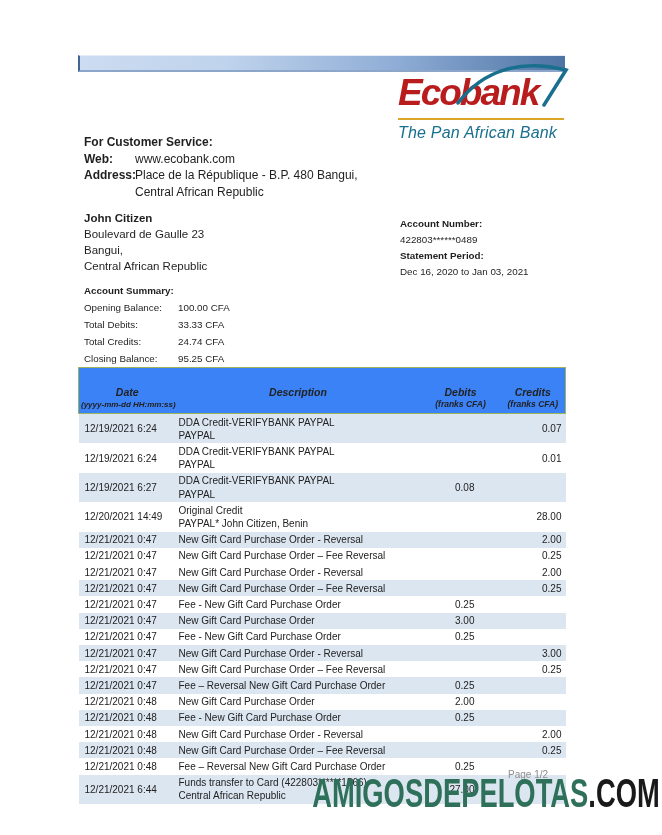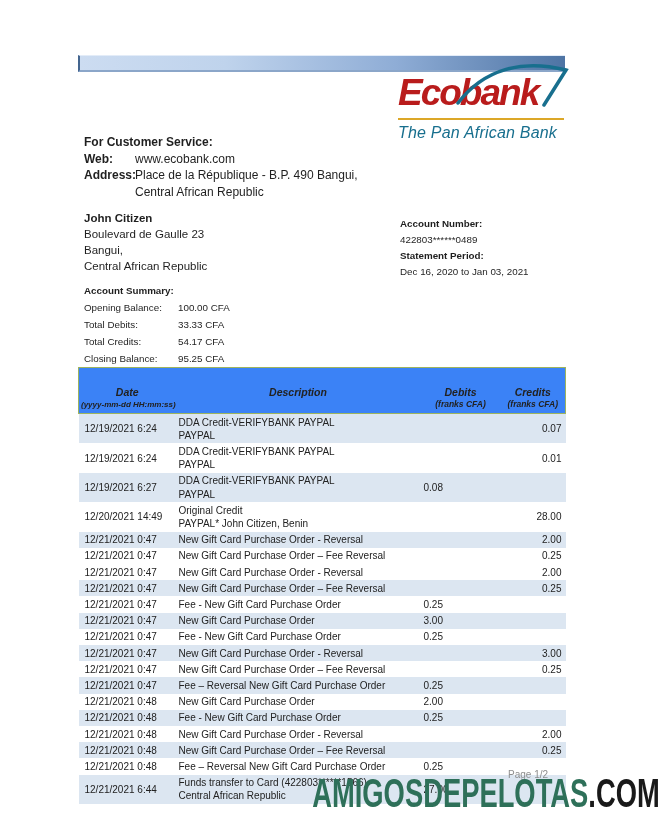--- a/index.html
+++ b/index.html
@@ -46,21 +46,21 @@
   .txn thead th { background:#3b82f6; border-top:1.5px solid #9db45e; border-bottom:1.5px solid #9db45e;
                   padding:18px 2px 3px; vertical-align:top;font-style:italic; }
   .txn thead th:first-child { border-left:1.5px solid #9db45e; }
   .txn thead th:last-child { border-right:1.5px solid #9db45e; }
   .h-main { font-weight:bold; font-size:10.5px; text-align:center; line-height:13px; }
   .h-sub  { font-weight:bold; font-size:8px; text-align:left; white-space:nowrap; line-height:11px; }
   .h-sub.center { text-align:center; font-size:8.5px; }
   .txn tbody td { padding:1.5px 3px; vertical-align:middle; line-height:13.2px; }
   .c-date   { padding-left:6px !important; white-space:nowrap; }
   .c-desc div { white-space:nowrap; overflow:visible; }
-  .c-debit  { padding-right:26px !important; }
+  .c-debit  { text-align:right; padding-right:26px !important; }
   .c-credit { text-align:right; padding-right:4px !important; }
   tr.shaded { background:#dce6f1; }
 
   
   .page-indicator { position:absolute; left:508px; top:769px; font-size:10px; color:#8e8e8e; z-index:1; }
   .watermark { position:absolute; right:2px; bottom:22px; font-weight:bold; font-size:38px;
                line-height:1; white-space:nowrap; transform:scale(0.72,1.08);
                transform-origin:100% 100%; z-index:2; }
   .wm-green { color:#2e7059; }
   .wm-black { color:#191919; }
@@ -84,21 +84,21 @@
   </div>
 
   <div class="cs">
     <div class="cs-heading">For Customer Service:</div>
     <div class="cs-row">
       <span class="cs-label">Web:</span>
       <span class="cs-value">www.ecobank.com</span>
     </div>
     <div class="cs-row">
       <span class="cs-label">Address:</span>
-      <span class="cs-value">Place de la République - B.P. 490 Bangui,</span>
+      <span class="cs-value">Place de la République - B.P. 480 Bangui,</span>
     </div>
     <div class="cs-cont">Central African Republic</div>
   </div>
 
   <div class="holder">
     <div class="holder-name">John Citizen</div>
     <div>Boulevard de Gaulle 23</div>
     <div>Bangui,</div>
     <div>Central African Republic</div>
   </div>
@@ -115,21 +115,21 @@
     <div class="sum-row">
       <span class="sum-label">Opening Balance:</span>
       <span>100.00 CFA</span>
     </div>
     <div class="sum-row">
       <span class="sum-label">Total Debits:</span>
       <span>33.33 CFA</span>
     </div>
     <div class="sum-row">
       <span class="sum-label">Total Credits:</span>
-      <span>54.17 CFA</span>
+      <span>24.74 CFA</span>
     </div>
     <div class="sum-row">
       <span class="sum-label">Closing Balance:</span>
       <span>95.25 CFA</span>
     </div>
   </div>
 
   <table class="txn">
     <colgroup>
         <col style="width:97px">

